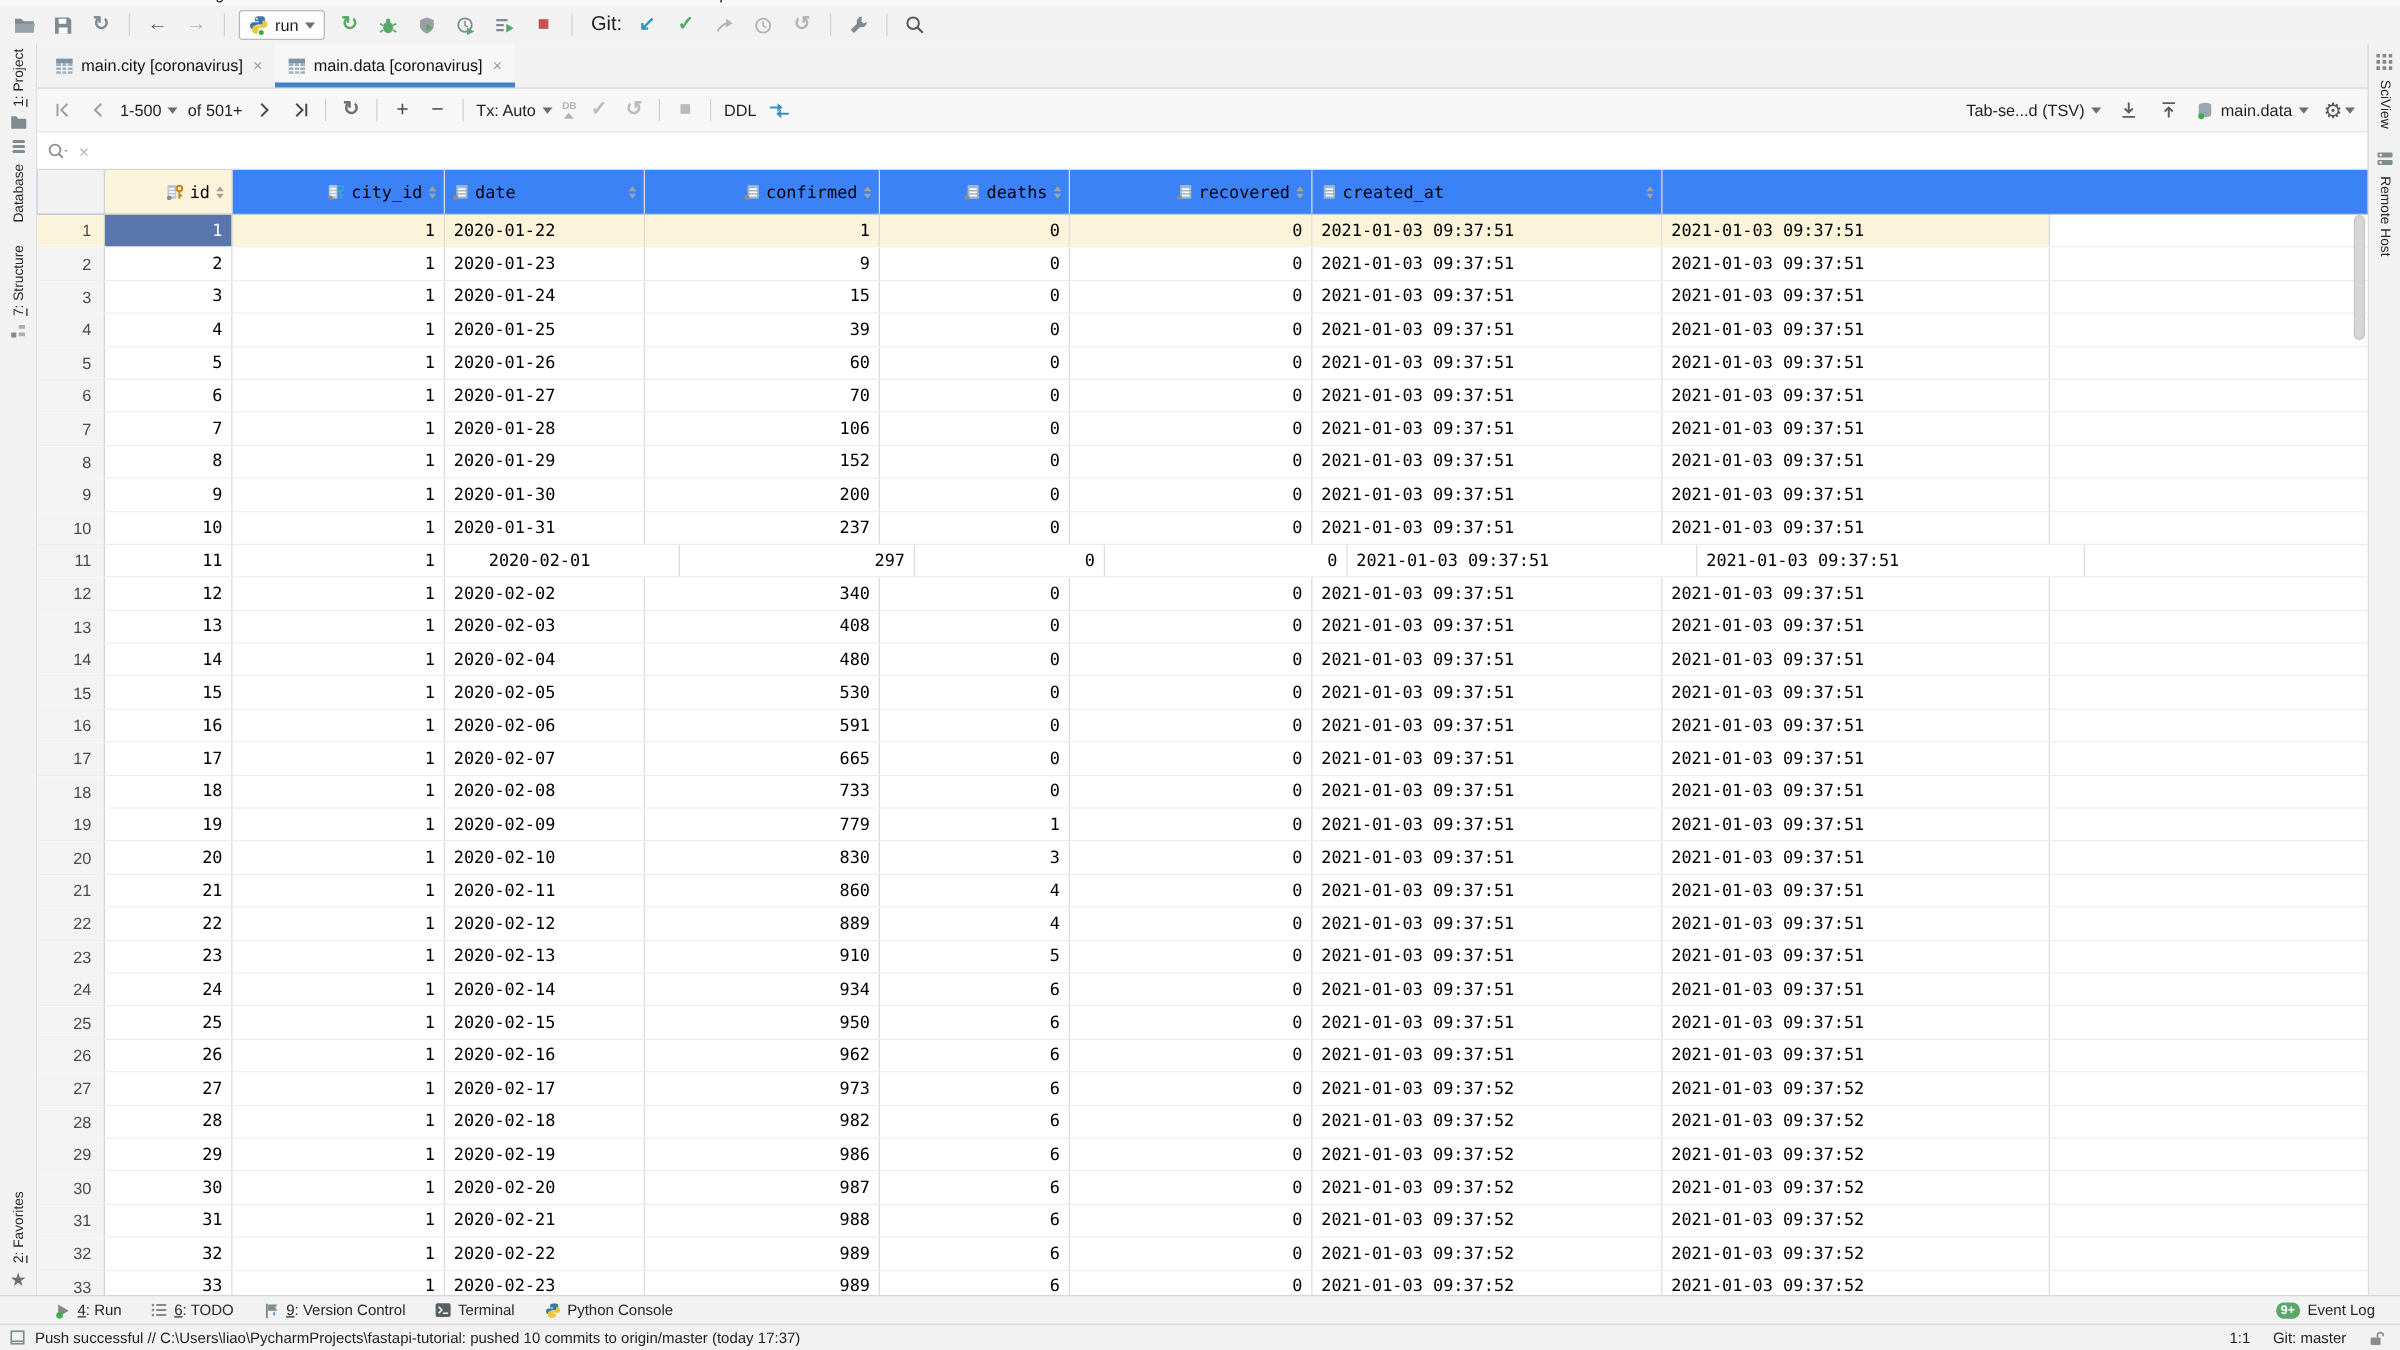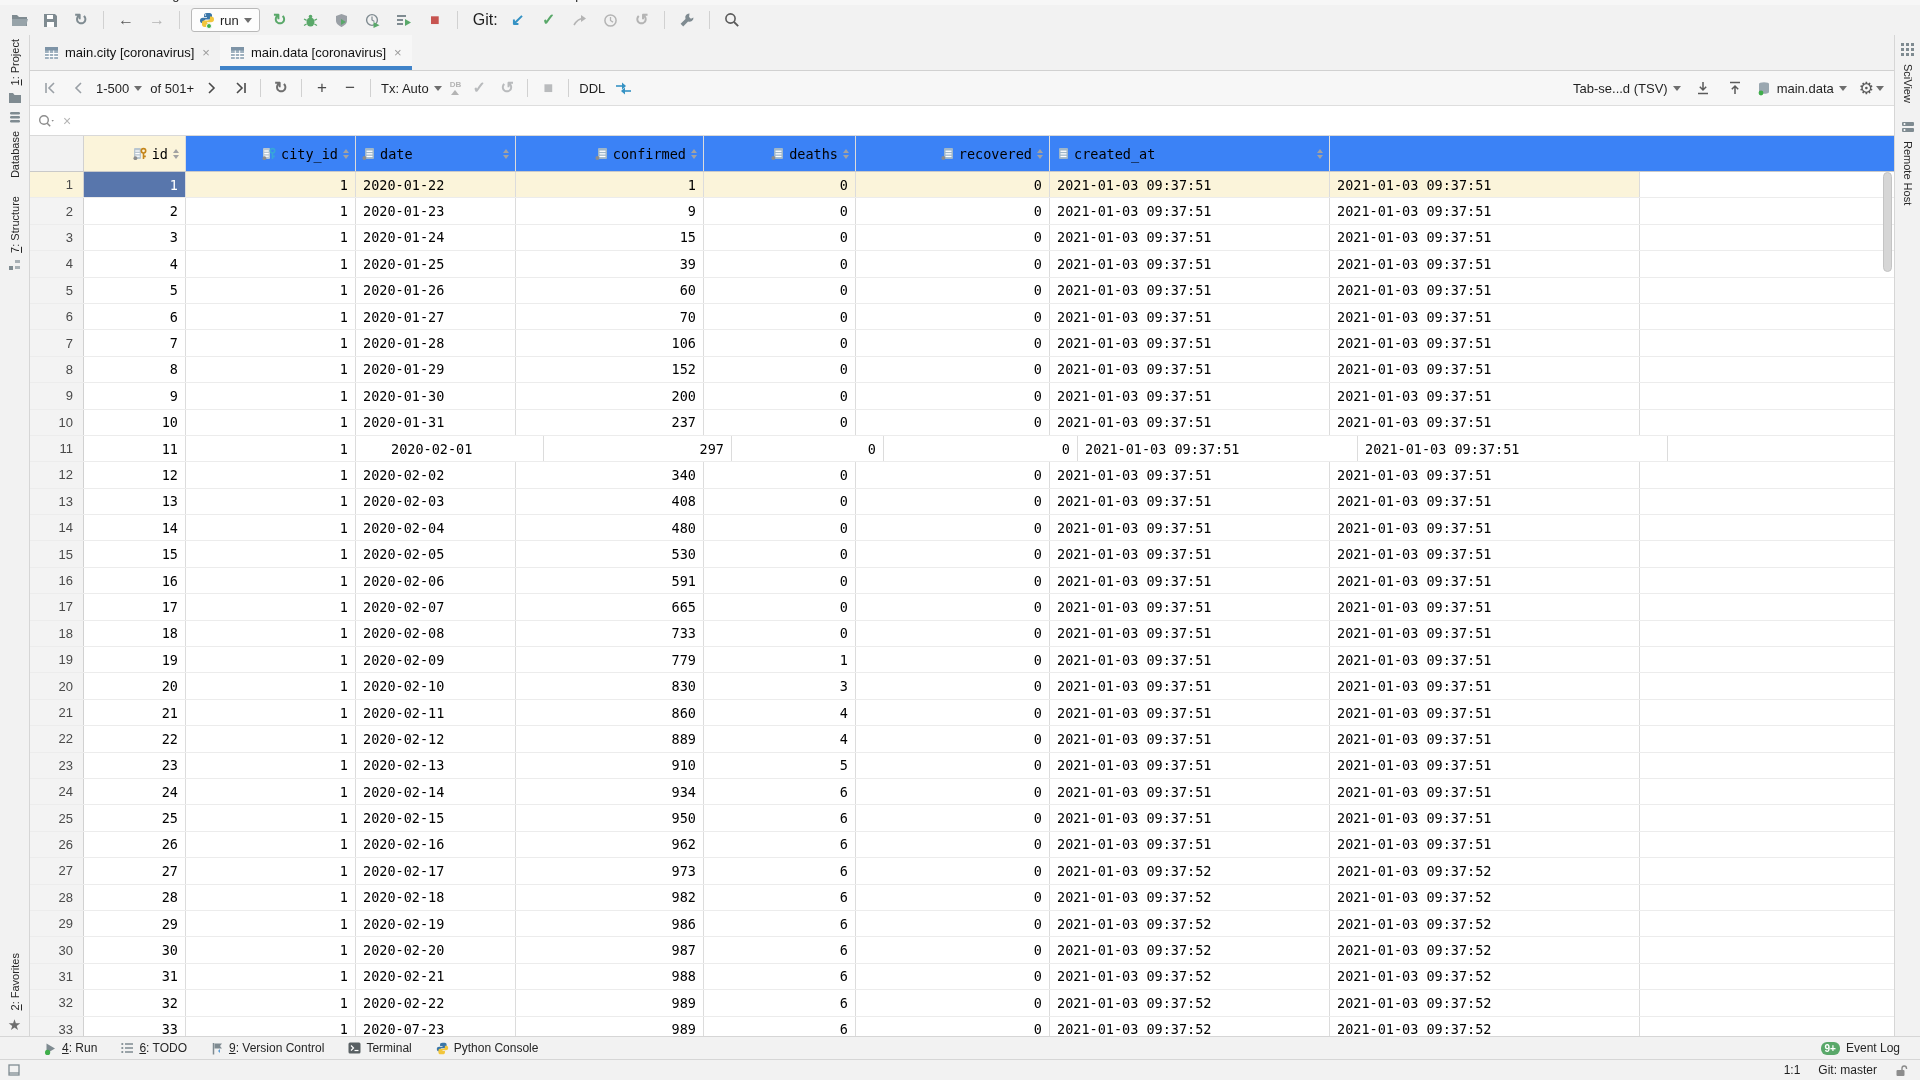--- a/index.html
+++ b/index.html
@@ -823,21 +823,21 @@
               <div class="dcell" style="width: 188px; justify-content: flex-end;">989</div>
               <div class="dcell" style="width: 152px; justify-content: flex-end;">6</div>
               <div class="dcell" style="width: 194px; justify-content: flex-end;">0</div>
               <div class="dcell" style="width: 280px; justify-content: flex-start;">2021-01-03 09:37:52</div>
               <div class="dcell" style="width: 310px; justify-content: flex-start;">2021-01-03 09:37:52</div>
             </div>
             <div class="trow">
               <div class="gcell" style="width: 54px;">33</div>
               <div class="dcell" style="width: 102px; justify-content: flex-end;">33</div>
               <div class="dcell" style="width: 170px; justify-content: flex-end;">1</div>
-              <div class="dcell" style="width: 160px; justify-content: flex-start;">2020-07-23</div>
+              <div class="dcell" style="width: 160px; justify-content: flex-start;">2020-02-23</div>
               <div class="dcell" style="width: 188px; justify-content: flex-end;">989</div>
               <div class="dcell" style="width: 152px; justify-content: flex-end;">6</div>
               <div class="dcell" style="width: 194px; justify-content: flex-end;">0</div>
               <div class="dcell" style="width: 280px; justify-content: flex-start;">2021-01-03 09:37:52</div>
               <div class="dcell" style="width: 310px; justify-content: flex-start;">2021-01-03 09:37:52</div>
             </div>
           </div>
       </div>
 
     </div>
@@ -928,20 +928,21 @@
       </span>
   </div>
 
   <div class="status-bar">
     <span>
       <svg width="12" height="12" viewBox="0 0 12 12">
           <rect x="1" y="1" width="10" height="10" fill="none" stroke="#7F8B91" stroke-width="1.3"></rect>
           <path d="M1 9h10" stroke="#7F8B91" stroke-width="1.3"></path>
         </svg>
       </span>
+    <span>Push successful // C:\Users\liao\PycharmProjects\fastapi-tutorial: pushed 10 commits to origin/master (today 17:37)</span>
     <span class="status-right">
       <span>1:1</span>
       <span>Git: master</span>
       <span>
         <svg width="13" height="13" viewBox="0 0 13 13">
             <rect x="1.5" y="6" width="8" height="6" rx="1" fill="#8c8c8c"></rect>
             <path d="M7 6V4.2C7 2.9 8 2 9.2 2c1.3 0 2.3.9 2.3 2.2V5" stroke="#8c8c8c" stroke-width="1.4" fill="none"></path>
           </svg>
         </span>
     </span>

